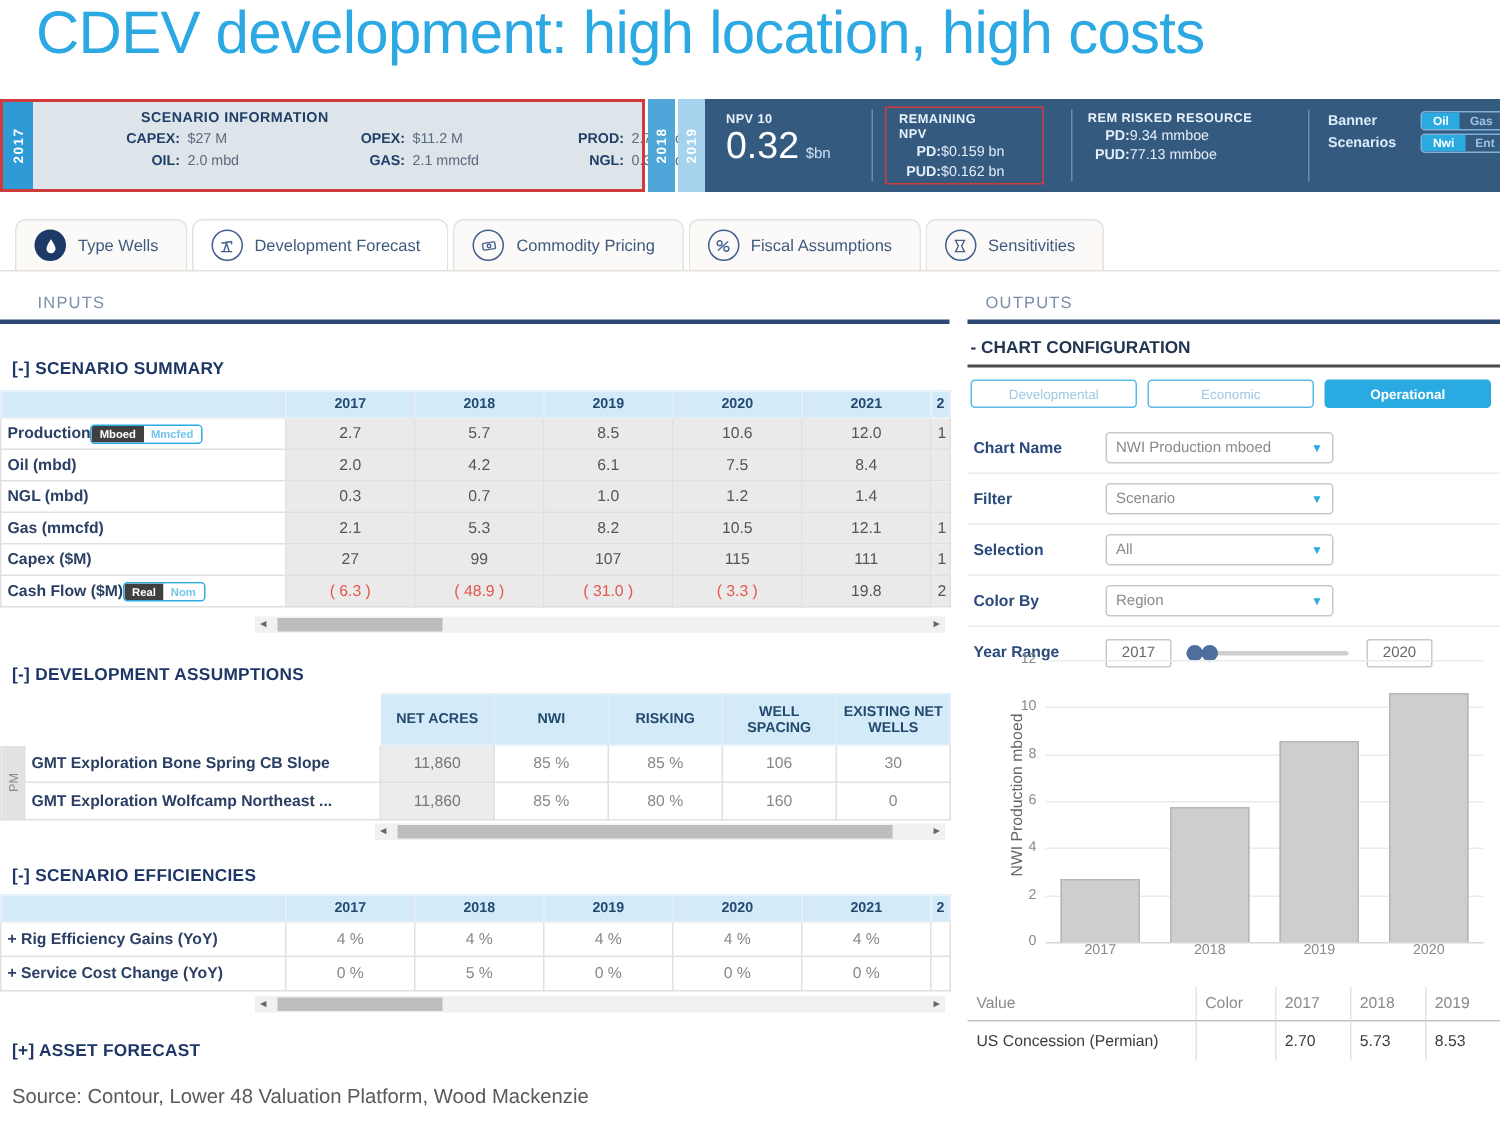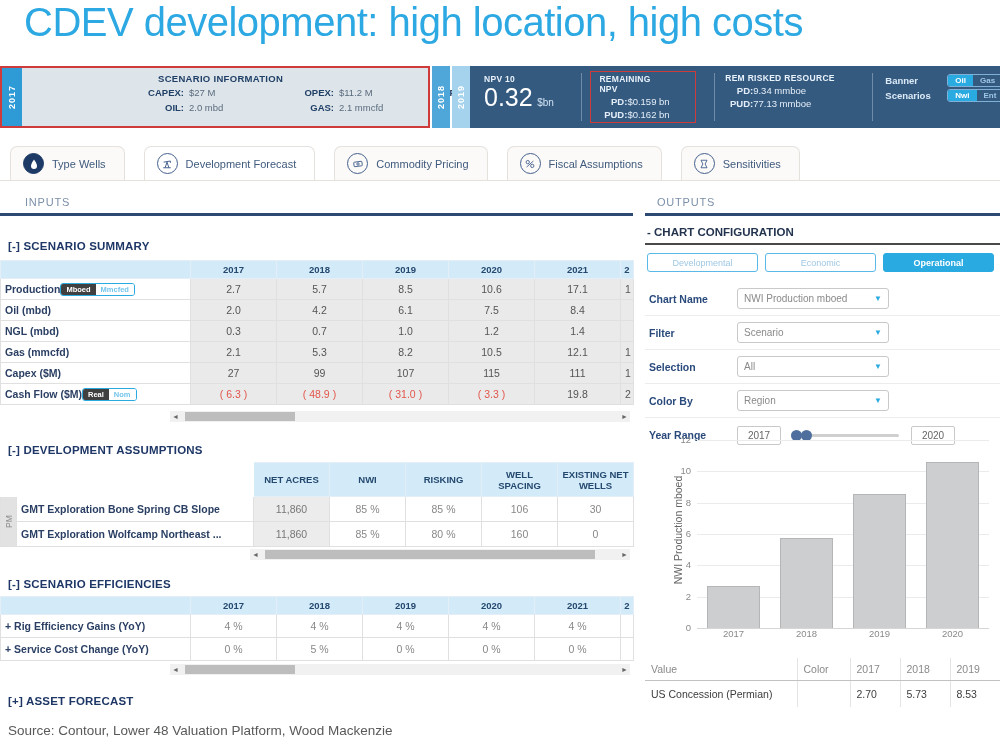--- a/index.html
+++ b/index.html
@@ -13,21 +13,21 @@
   
   .banner { position:absolute; left:0; top:66px; width:1000px; height:62px; display:flex; }
   .scen-box { width:430px; height:62px; border:2px solid #cf3b3b; background:#dde4ea;
               display:flex; flex-shrink:0; }
   .year-tab { writing-mode:vertical-rl; transform:rotate(180deg); text-align:center;
               color:#fff; font-size:9px; font-weight:bold; letter-spacing:1px;
               display:flex; align-items:center; justify-content:center; }
   .yt-2017 { width:20px; background:#2e9ad6; height:100%; }
   .yt-2018 { width:18px; background:#4fa6d8; margin-left:2px; }
   .yt-2019 { width:18px; background:#a5d2ec; margin-left:2px; }
-  .scen-content { flex:1; padding:5px 8px 4px 24px;margin-left:48px; }
+  .scen-content { flex:1; padding:5px 8px 4px 8px; }
   .scen-heading { font-size:9.5px; font-weight:bold; color:#1f3f66; letter-spacing:.3px;
                   margin-left:64px; margin-bottom:3px; }
   .scen-grid { display:grid; grid-template-columns:168px 158px 1fr; row-gap:4px; margin-left:10px; }
   .scen-cell { font-size:9.5px; color:#5a6b7d; white-space:nowrap; }
   .flabel { display:inline-block; font-weight:bold; color:#1f3f66; text-align:right; margin-right:5px; }
   .w1 { width:80px; } .w2 { width:62px; } .w3 { width:50px; }
 
   .dark-panel { flex:1; background:#355a80; color:#dcebf7; display:flex; align-items:stretch;
                 padding:5px 0 5px 0; }
   .vsep { width:1px; background:#6f8cab; margin:2px 0; }
@@ -47,21 +47,21 @@
   .btoggle { display:inline-flex; border:1px solid #7fb0d8; border-radius:3px; overflow:hidden;
              font-size:8px; font-weight:bold; cursor:pointer; }
   .btoggle .on  { background:#29abe2; color:#fff; padding:1px 7px; }
   .btoggle .off { background:transparent; color:#9cc6e6; padding:1px 7px; }
 
   
   .tabbar { position:absolute; left:0; top:144px; width:1000px; height:37px;
             border-bottom:1px solid #e5e1dd; display:flex; align-items:flex-end; padding-left:10px; }
   .tab { height:34px; background:#fbfaf8; border:1px solid #e5e1dd; border-bottom:none;
          border-radius:7px 7px 0 0; display:flex; align-items:center; gap:8px;
-         padding:0 18px 0 12px; margin-right:19px; font-size:11px; color:#3f5a7d; cursor:pointer; }
+         padding:0 18px 0 12px; margin-right:3px; font-size:11px; color:#3f5a7d; cursor:pointer; }
   .tab.active { background:#fff; }
   .icirc { width:21px; height:21px; border-radius:50%; border:1.5px solid #44608e;
            display:flex; align-items:center; justify-content:center; flex-shrink:0; }
   .icirc.filled { background:#1d3a66; border-color:#1d3a66; }
   .icirc svg { display:block; }
 
   
   .inputs-col  { position:absolute; left:0;   top:196px; width:633px; height:554px; }
   .outputs-col { position:absolute; left:645px; top:196px; width:355px; height:554px; }
   .panel-label { font-size:11px; color:#7b90a8; letter-spacing:.8px; }
@@ -286,21 +286,21 @@
         <span class="mtoggle">
                 <span class="on">Mboed</span>
                 <span class="off">Mmcfed</span>
               </span>
             </span>
       </td>
       <td class="val-cell">2.7</td>
       <td class="val-cell">5.7</td>
       <td class="val-cell">8.5</td>
       <td class="val-cell">10.6</td>
-      <td class="val-cell">17.1</td>
+      <td class="val-cell">12.0</td>
       <td class="val-cell partial-col">1</td>
     </tr>
     <tr>
       <td class="lbl-cell">Oil (mbd)</td>
       <td class="val-cell">2.0</td>
       <td class="val-cell">4.2</td>
       <td class="val-cell">6.1</td>
       <td class="val-cell">7.5</td>
       <td class="val-cell">8.4</td>
       <td class="val-cell partial-col"></td>

